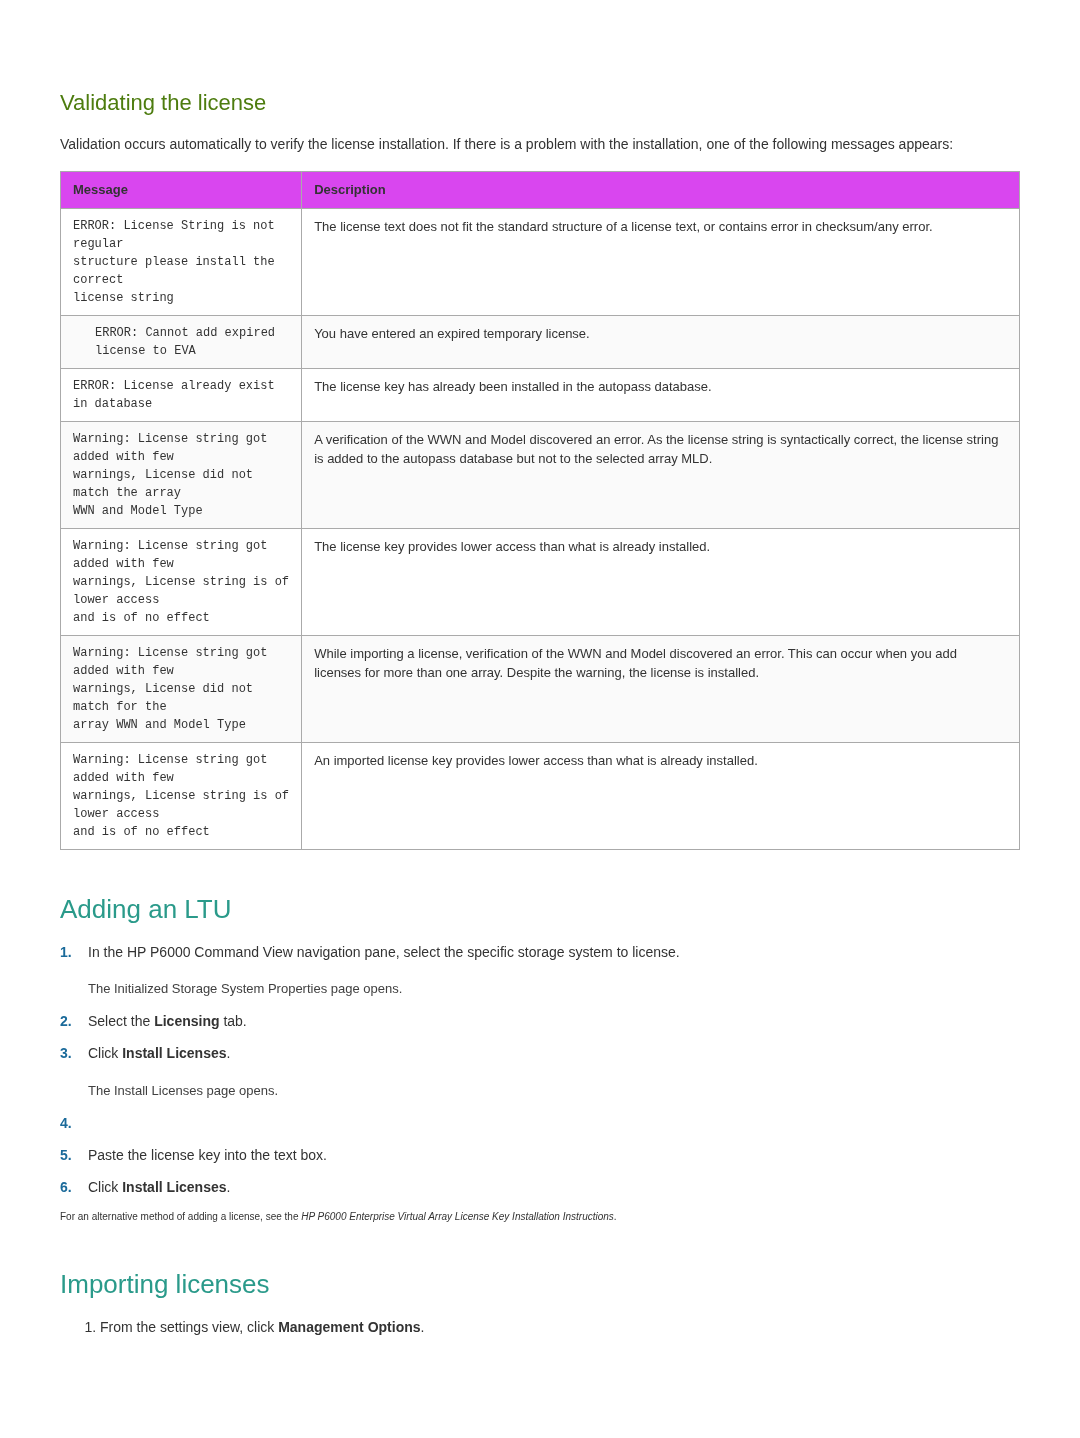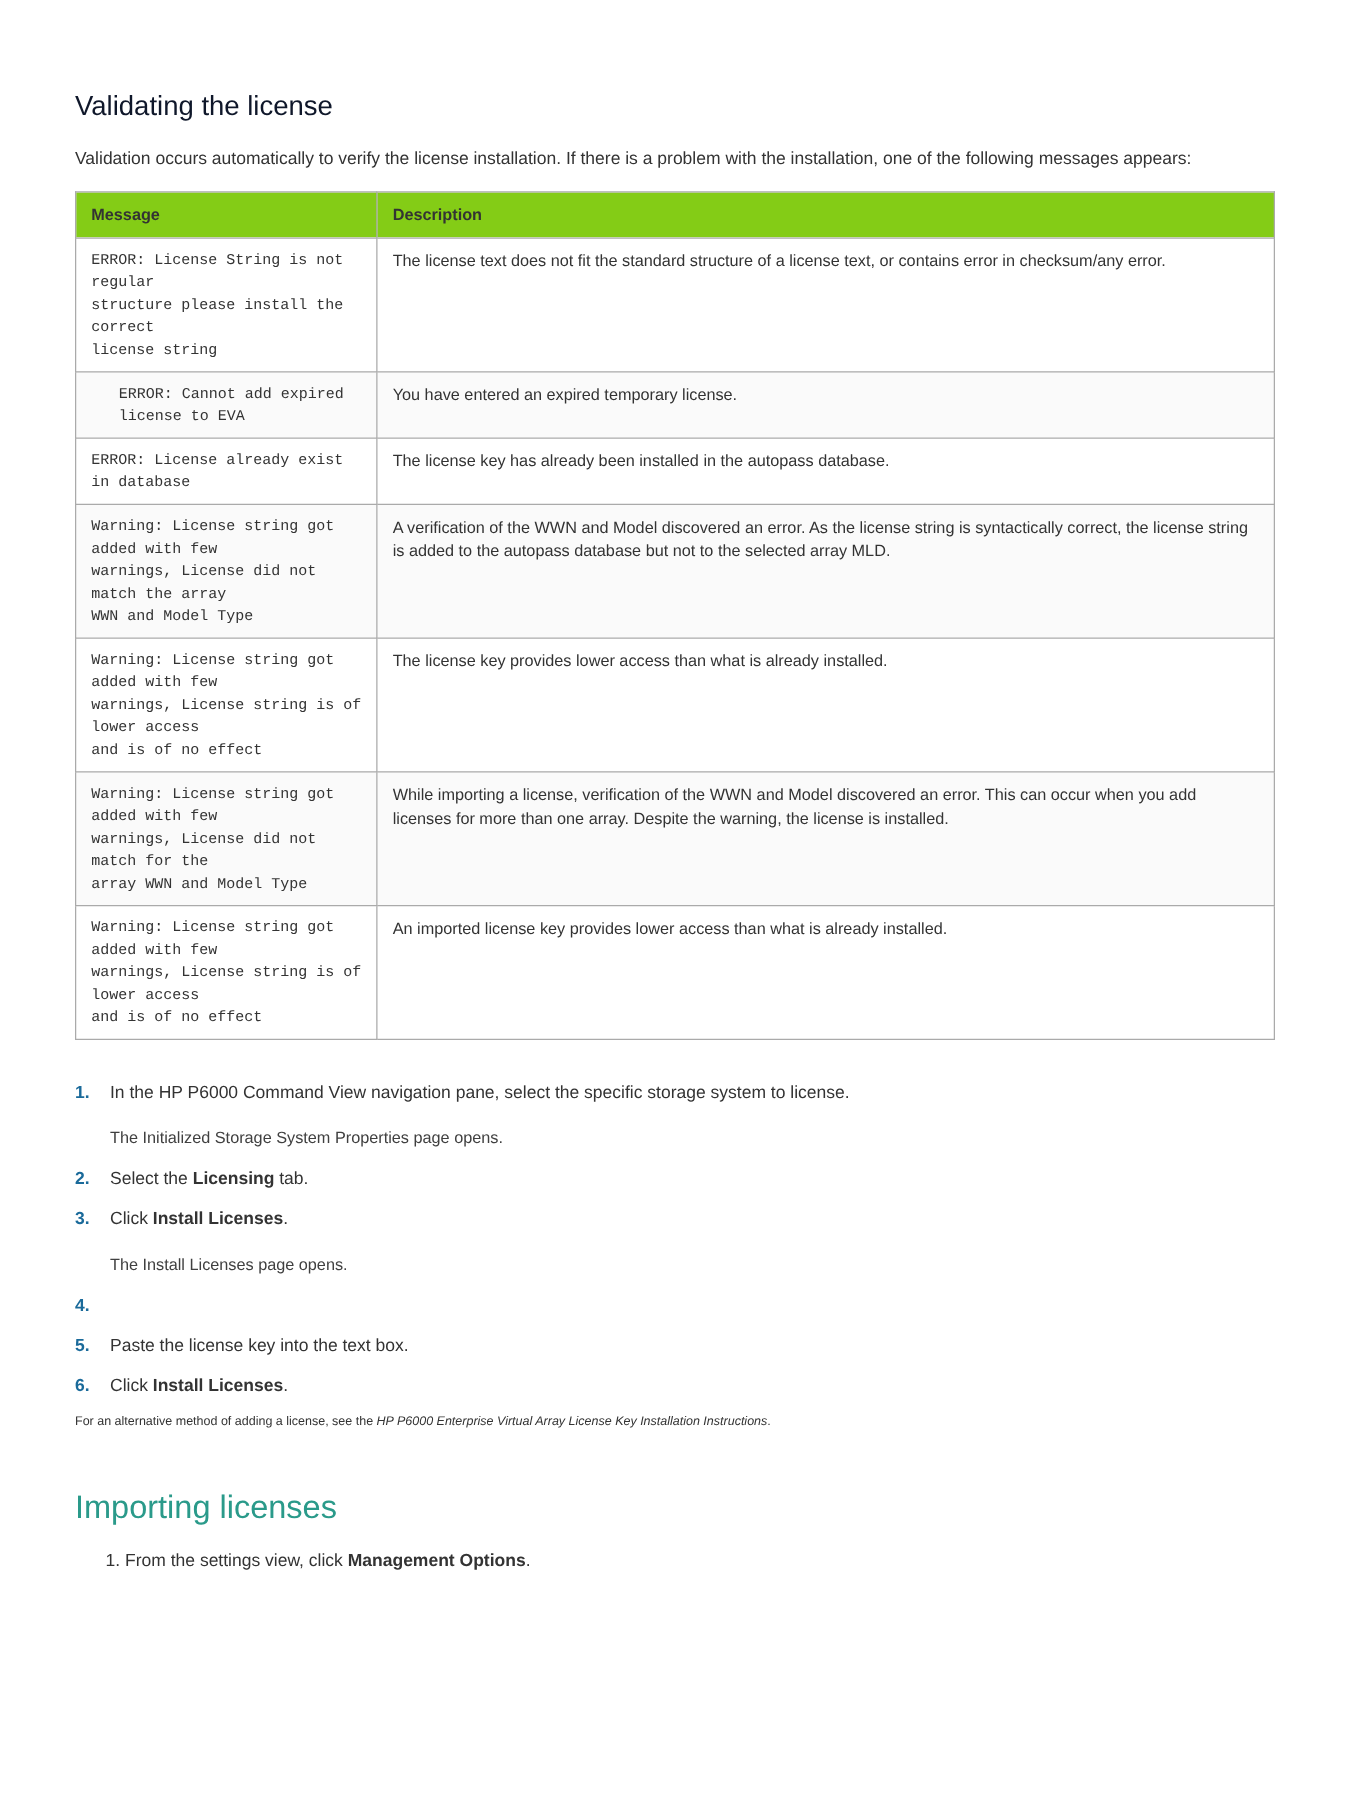--- a/index.html
+++ b/index.html
@@ -7,25 +7,25 @@
       font-family: Arial, Helvetica, sans-serif;
       font-size: 14px;
       color: #333;
       background: #fff;
       padding: 40px 60px 40px 60px;
       max-width: 1080px;
       line-height: 1.5;
     }
 
     .section-title-blue {
-      color: #0f172a;
+      color: #4d7c0f;
       font-size: 22px;
       font-weight: normal;
       margin-bottom: 14px;
-      margin-top: 28px;
+      margin-top: 46px;
     }
 
     .section-title-teal {
       color: #2a9a8a;
       font-size: 26px;
       font-weight: normal;
       margin-bottom: 12px;
       margin-top: 40px;
     }
 
@@ -37,21 +37,21 @@
     }
 
     
     table {
       width: 100%;
       border-collapse: collapse;
       margin-bottom: 30px;
       font-size: 13px;
     }
     table thead tr {
-      background: #84cc16;
+      background: #d946ef;
     }
     table th {
       border: 1px solid #aaa;
       padding: 8px 12px;
       font-weight: bold;
       text-align: left;
       font-size: 13px;
     }
     table td {
       border: 1px solid #aaa;
@@ -180,20 +180,21 @@
           <td class="mono" style="white-space: pre-wrap;">Warning: License string got added with few
 warnings, License string is of lower access
 and is of no effect</td>
           <td>An imported license key provides lower access than what is already installed.</td>
         </tr>
       </tbody>
   </table>
 </div>
 
 <div>
+  <h2 class="section-title-teal">Adding an LTU</h2>
 
   <ol class="numbered-list" id="ltu-steps">
   <li>
         <span class="list-num">1.</span>
         <div class="list-content">
           <p>In the HP P6000 Command View navigation pane, select the specific storage system to license.</p>
           <p class="sub-text">The Initialized Storage System Properties page opens.</p>
         </div>
       </li>
       <li>

